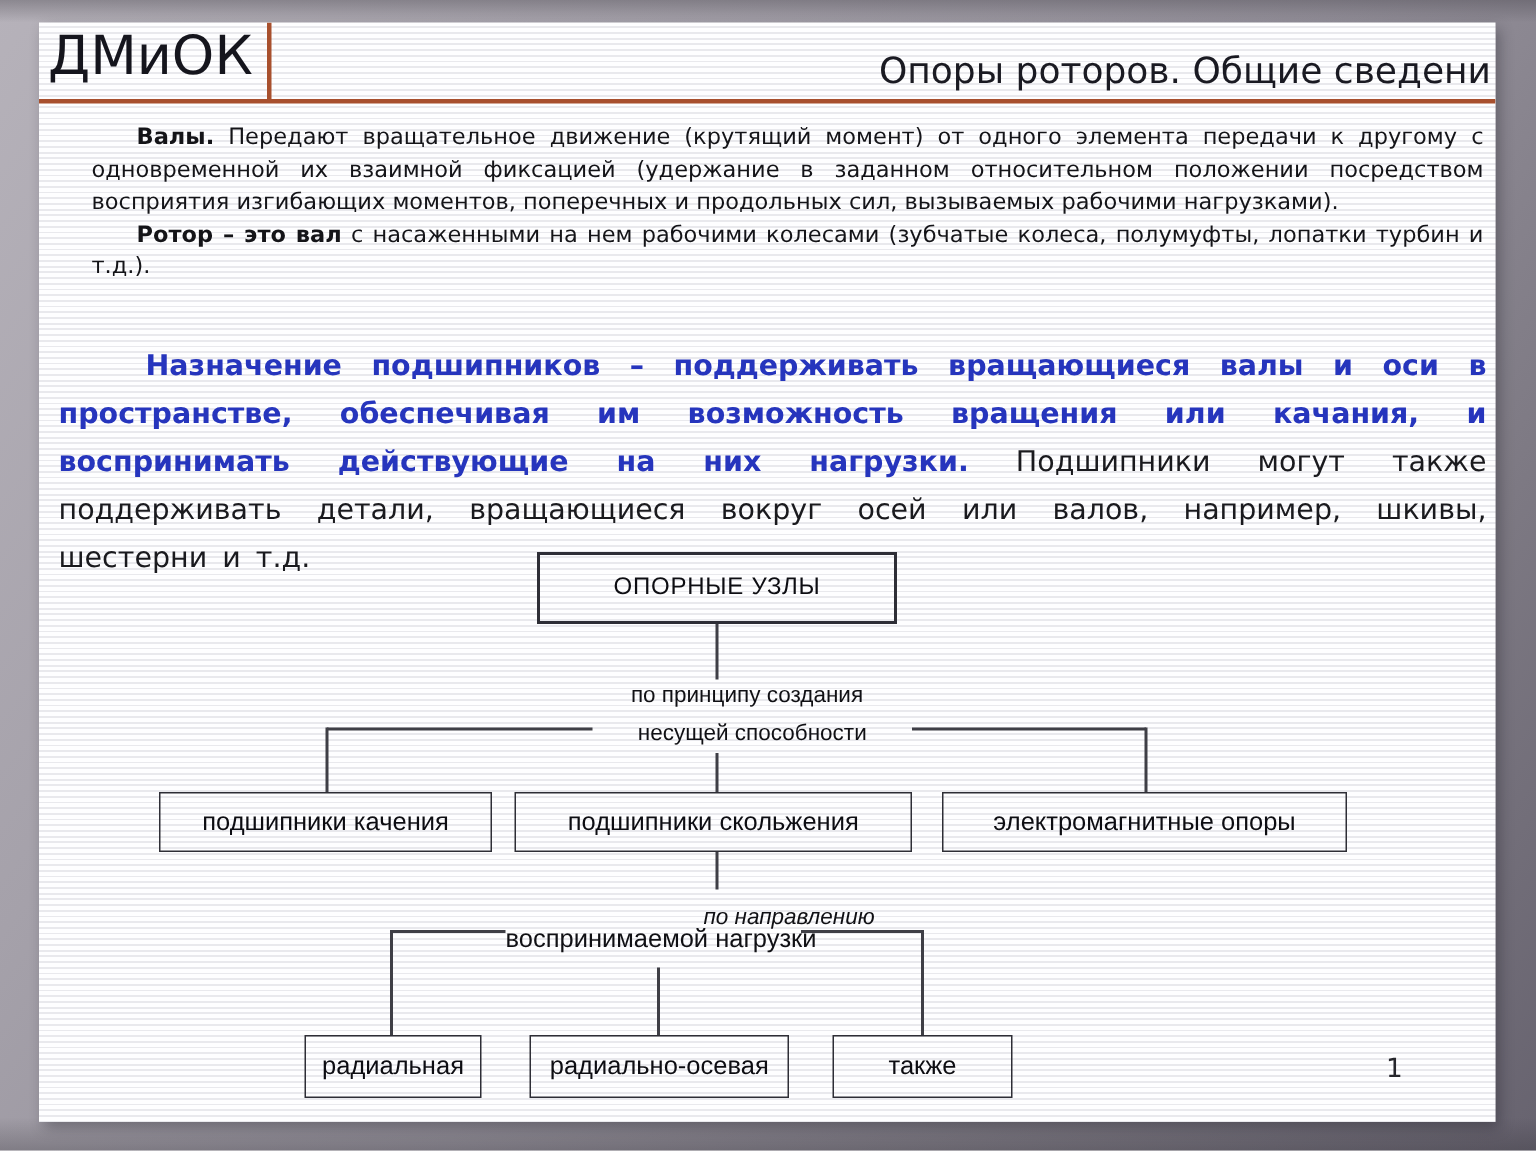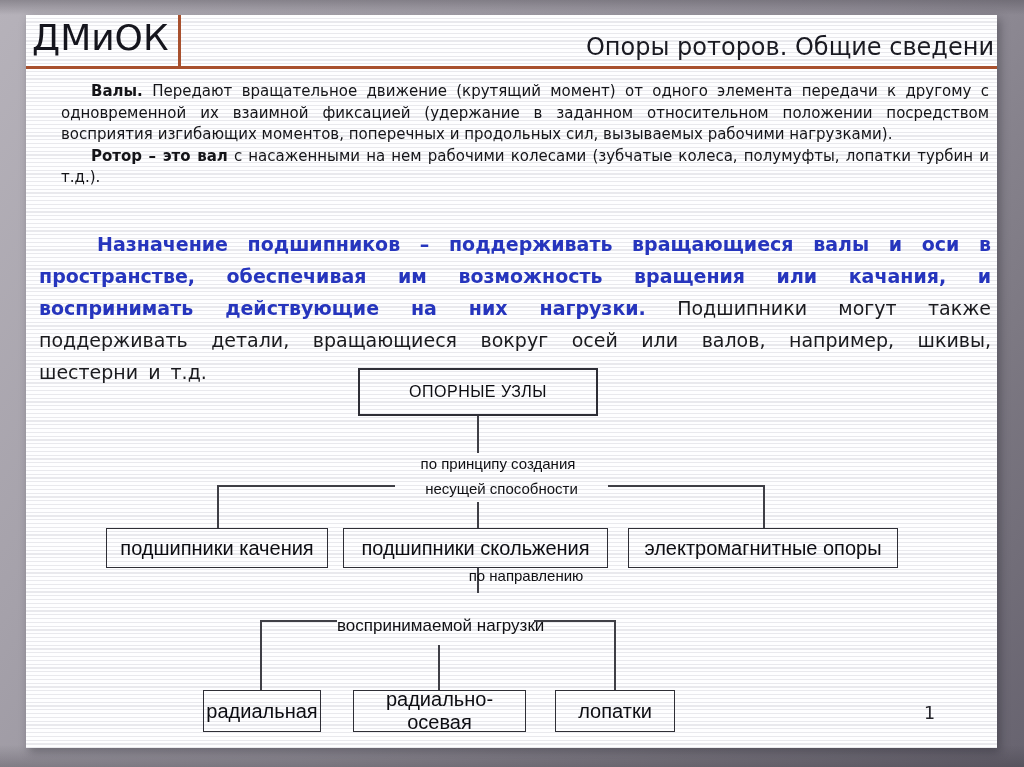--- a/index.html
+++ b/index.html
@@ -40,21 +40,21 @@
     font-size:19px; line-height:32px; text-align:justify; text-indent:58px;
     word-spacing:4px; margin:0;
   }
   .lead-para .blue { color:#2635bd; font-weight:bold; }
   .lead-para .black { color:#1a1a1e; font-weight:normal; }
   
   .diagram { position:absolute; inset:0; pointer-events:none;border-radius:23px; }
   .dbox {
     position:absolute; box-sizing:border-box; border:1.5px solid #2e2e36;
     display:flex; align-items:center; justify-content:center; text-align:center;
-    font-family:"Liberation Sans", sans-serif; font-size:20px; color:#0d0d12;
+    font-family:"Liberation Sans", sans-serif; font-size:17px; color:#0d0d12;
   }
   .dbox.root { border-width:2px; font-size:16px; letter-spacing:0.5px; }
   .dline { position:absolute; background:#3f3f46; }
   .dlabel {
     position:absolute; text-align:center; font-family:"Liberation Sans", sans-serif;
     font-size:15px; color:#101014; white-space:nowrap;
   }
   .page-num { position:absolute; left:898px; top:688px; font-size:17.5px; color:#26262c; }
 </style>
 </head>
@@ -90,28 +90,28 @@
     <div class="dline" style="left:191px; top:470px; width:2px; height:43px;"></div>
     <div class="dline" style="left:451px; top:487px; width:2px; height:26px;"></div>
     <div class="dline" style="left:737px; top:470px; width:2px; height:43px;"></div>
 
     <div class="dbox" style="left:80px;  top:513px; width:222px; height:40px;">подшипники качения</div>
     <div class="dbox" style="left:317px; top:513px; width:265px; height:40px;">подшипники скольжения</div>
     <div class="dbox" style="left:602px; top:513px; width:270px; height:40px;">электромагнитные опоры</div>
 
     <div class="dline" style="left:451px; top:553px; width:2px; height:25px;"></div>
 
-    <div class="dlabel" style="left:390px; top:552px; width:220px;">по направлению</div>
+    <div class="dlabel" style="left:390px; top:588px; width:220px;font-style:italic;">по направлению</div>
     <div class="dlabel" style="left:311px; top:601px; width:197px; font-size:17px;">воспринимаемой нагрузки</div>
 
     <div class="dline" style="left:235px; top:605px; width:76px; height:2px;"></div>
     <div class="dline" style="left:508px; top:605px; width:81px; height:2px;"></div>
     <div class="dline" style="left:234px; top:605px; width:2px; height:70px;"></div>
     <div class="dline" style="left:412px; top:630px; width:2px; height:45px;"></div>
     <div class="dline" style="left:588px; top:605px; width:2px; height:70px;"></div>
 
     <div class="dbox" style="left:177px; top:675px; width:118px; height:42px;">радиальная</div>
     <div class="dbox" style="left:327px; top:675px; width:173px; height:42px;">радиально-осевая</div>
-    <div class="dbox" style="left:529px; top:675px; width:120px; height:42px;">лопатки</div>
+    <div class="dbox" style="left:529px; top:675px; width:120px; height:42px;">также</div>
   </div>
 
   <div class="page-num">1</div>
 </div>
 
 </body></html>

